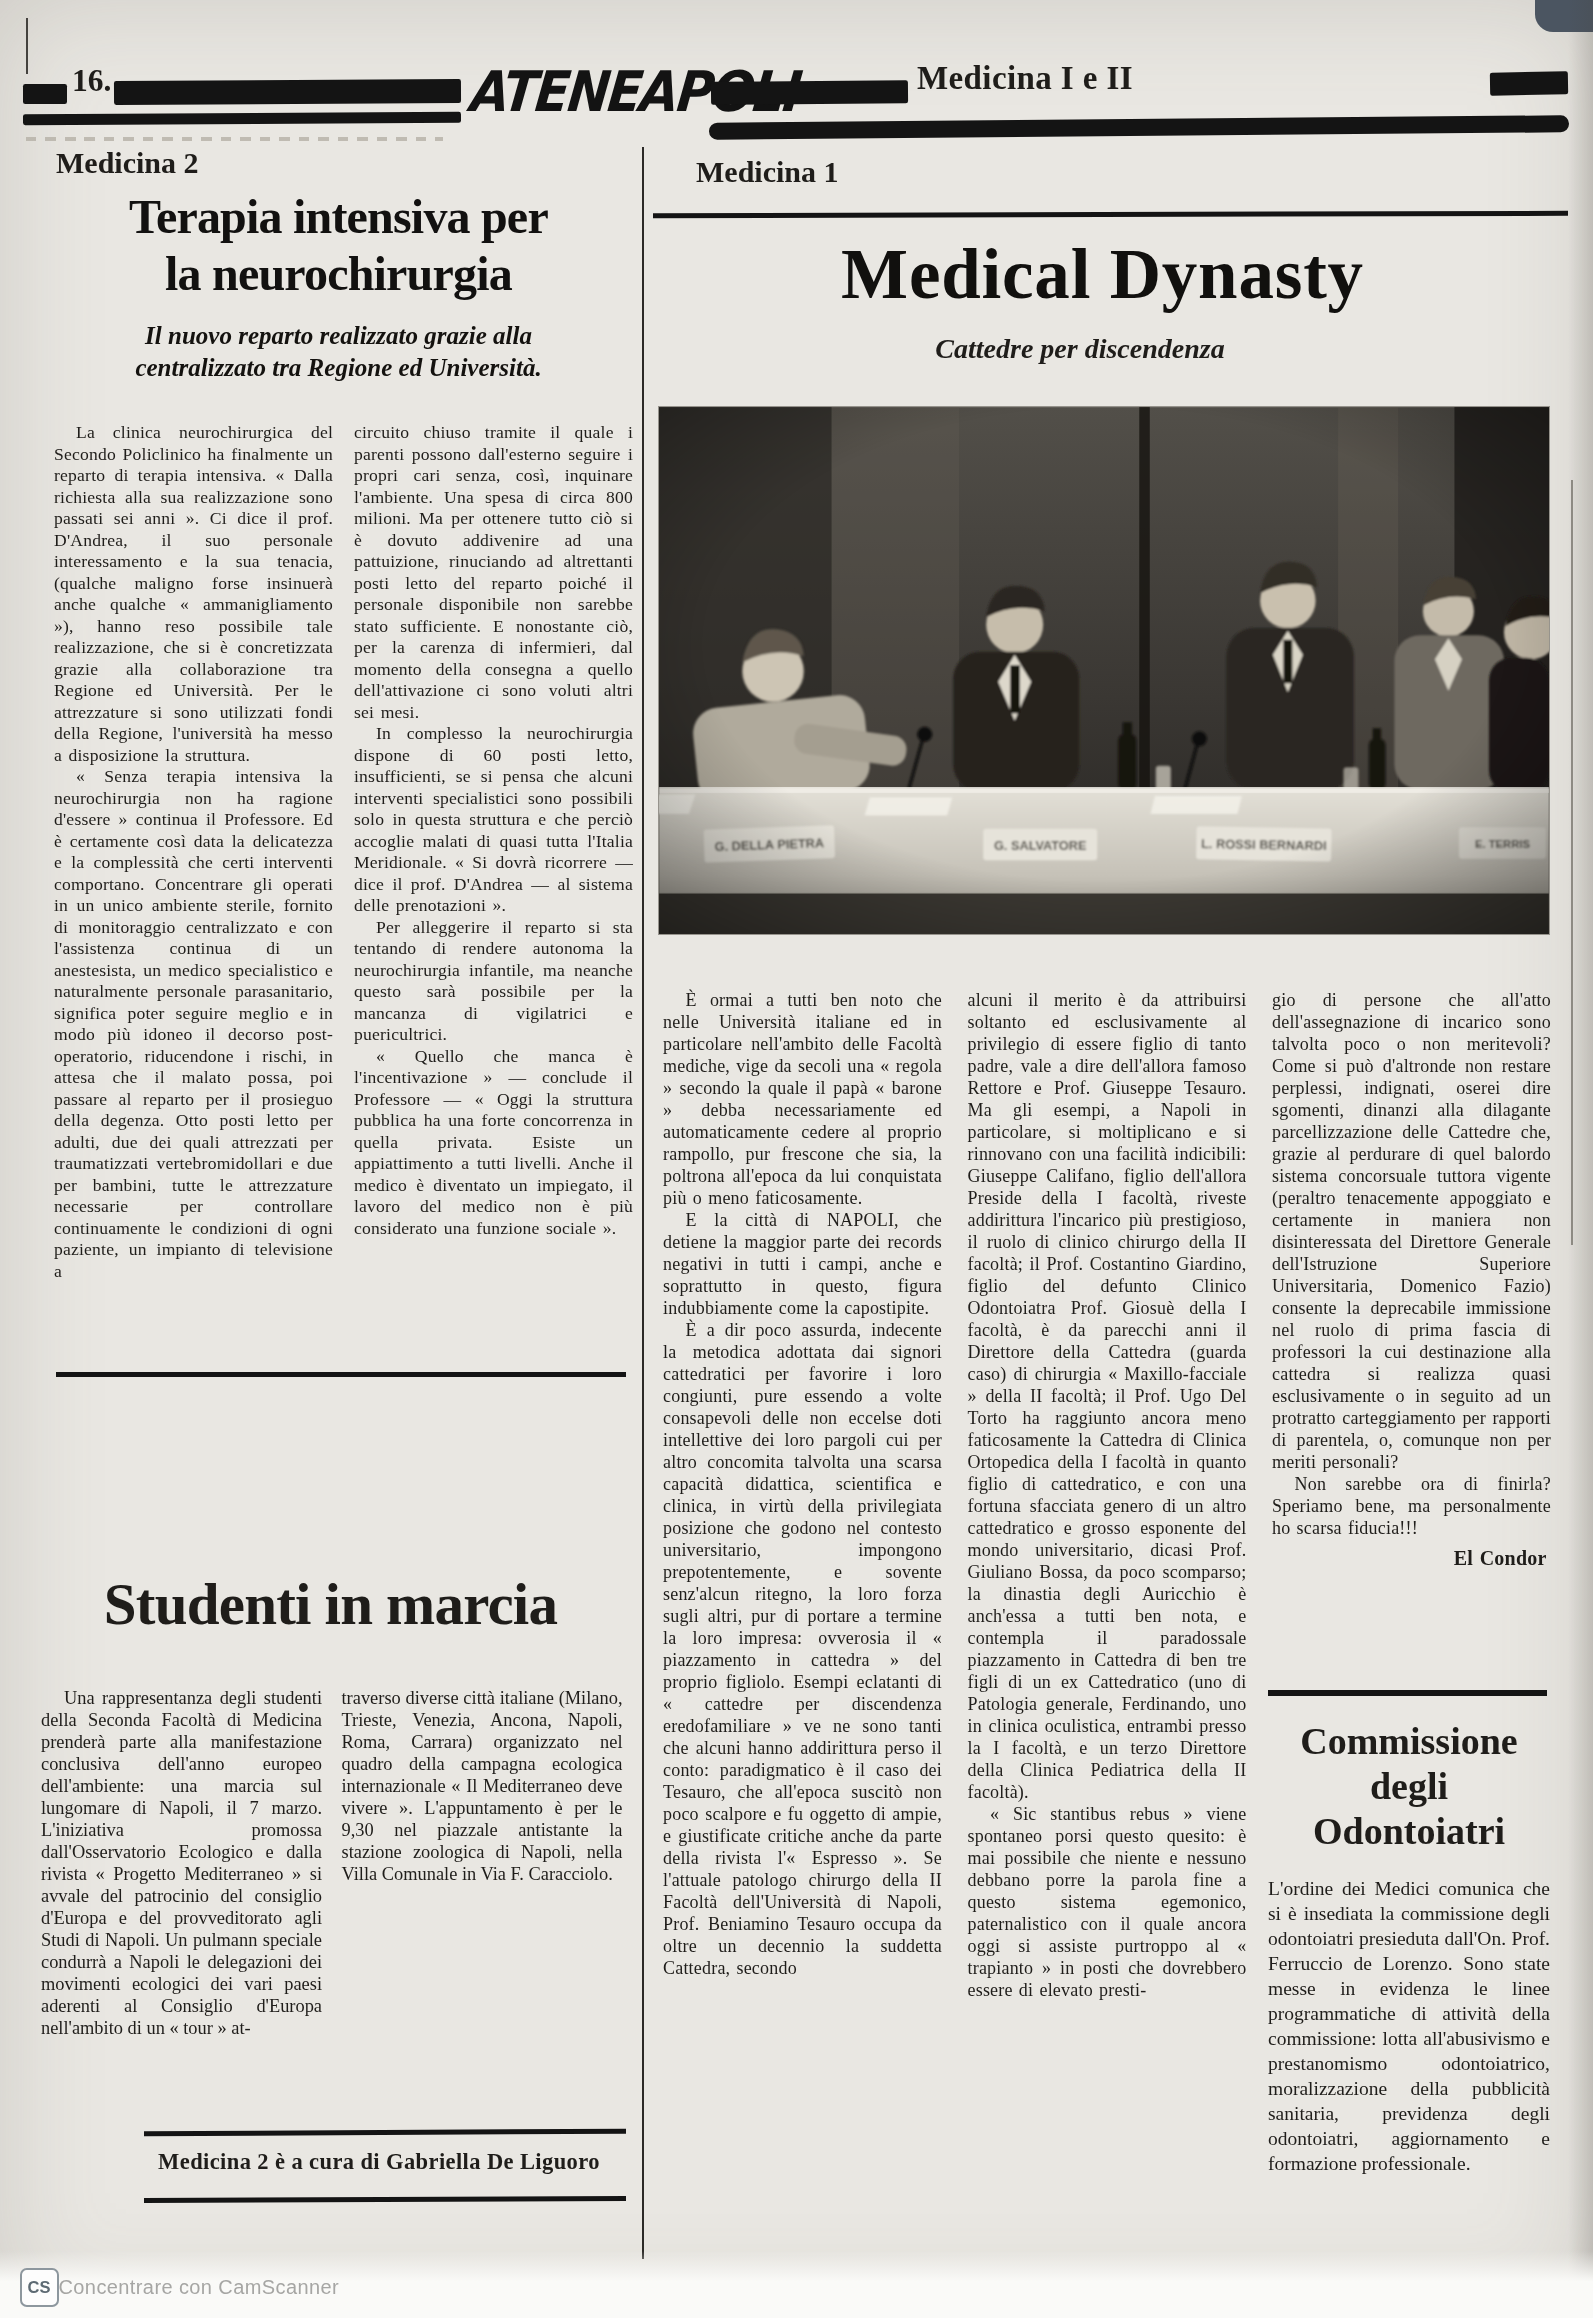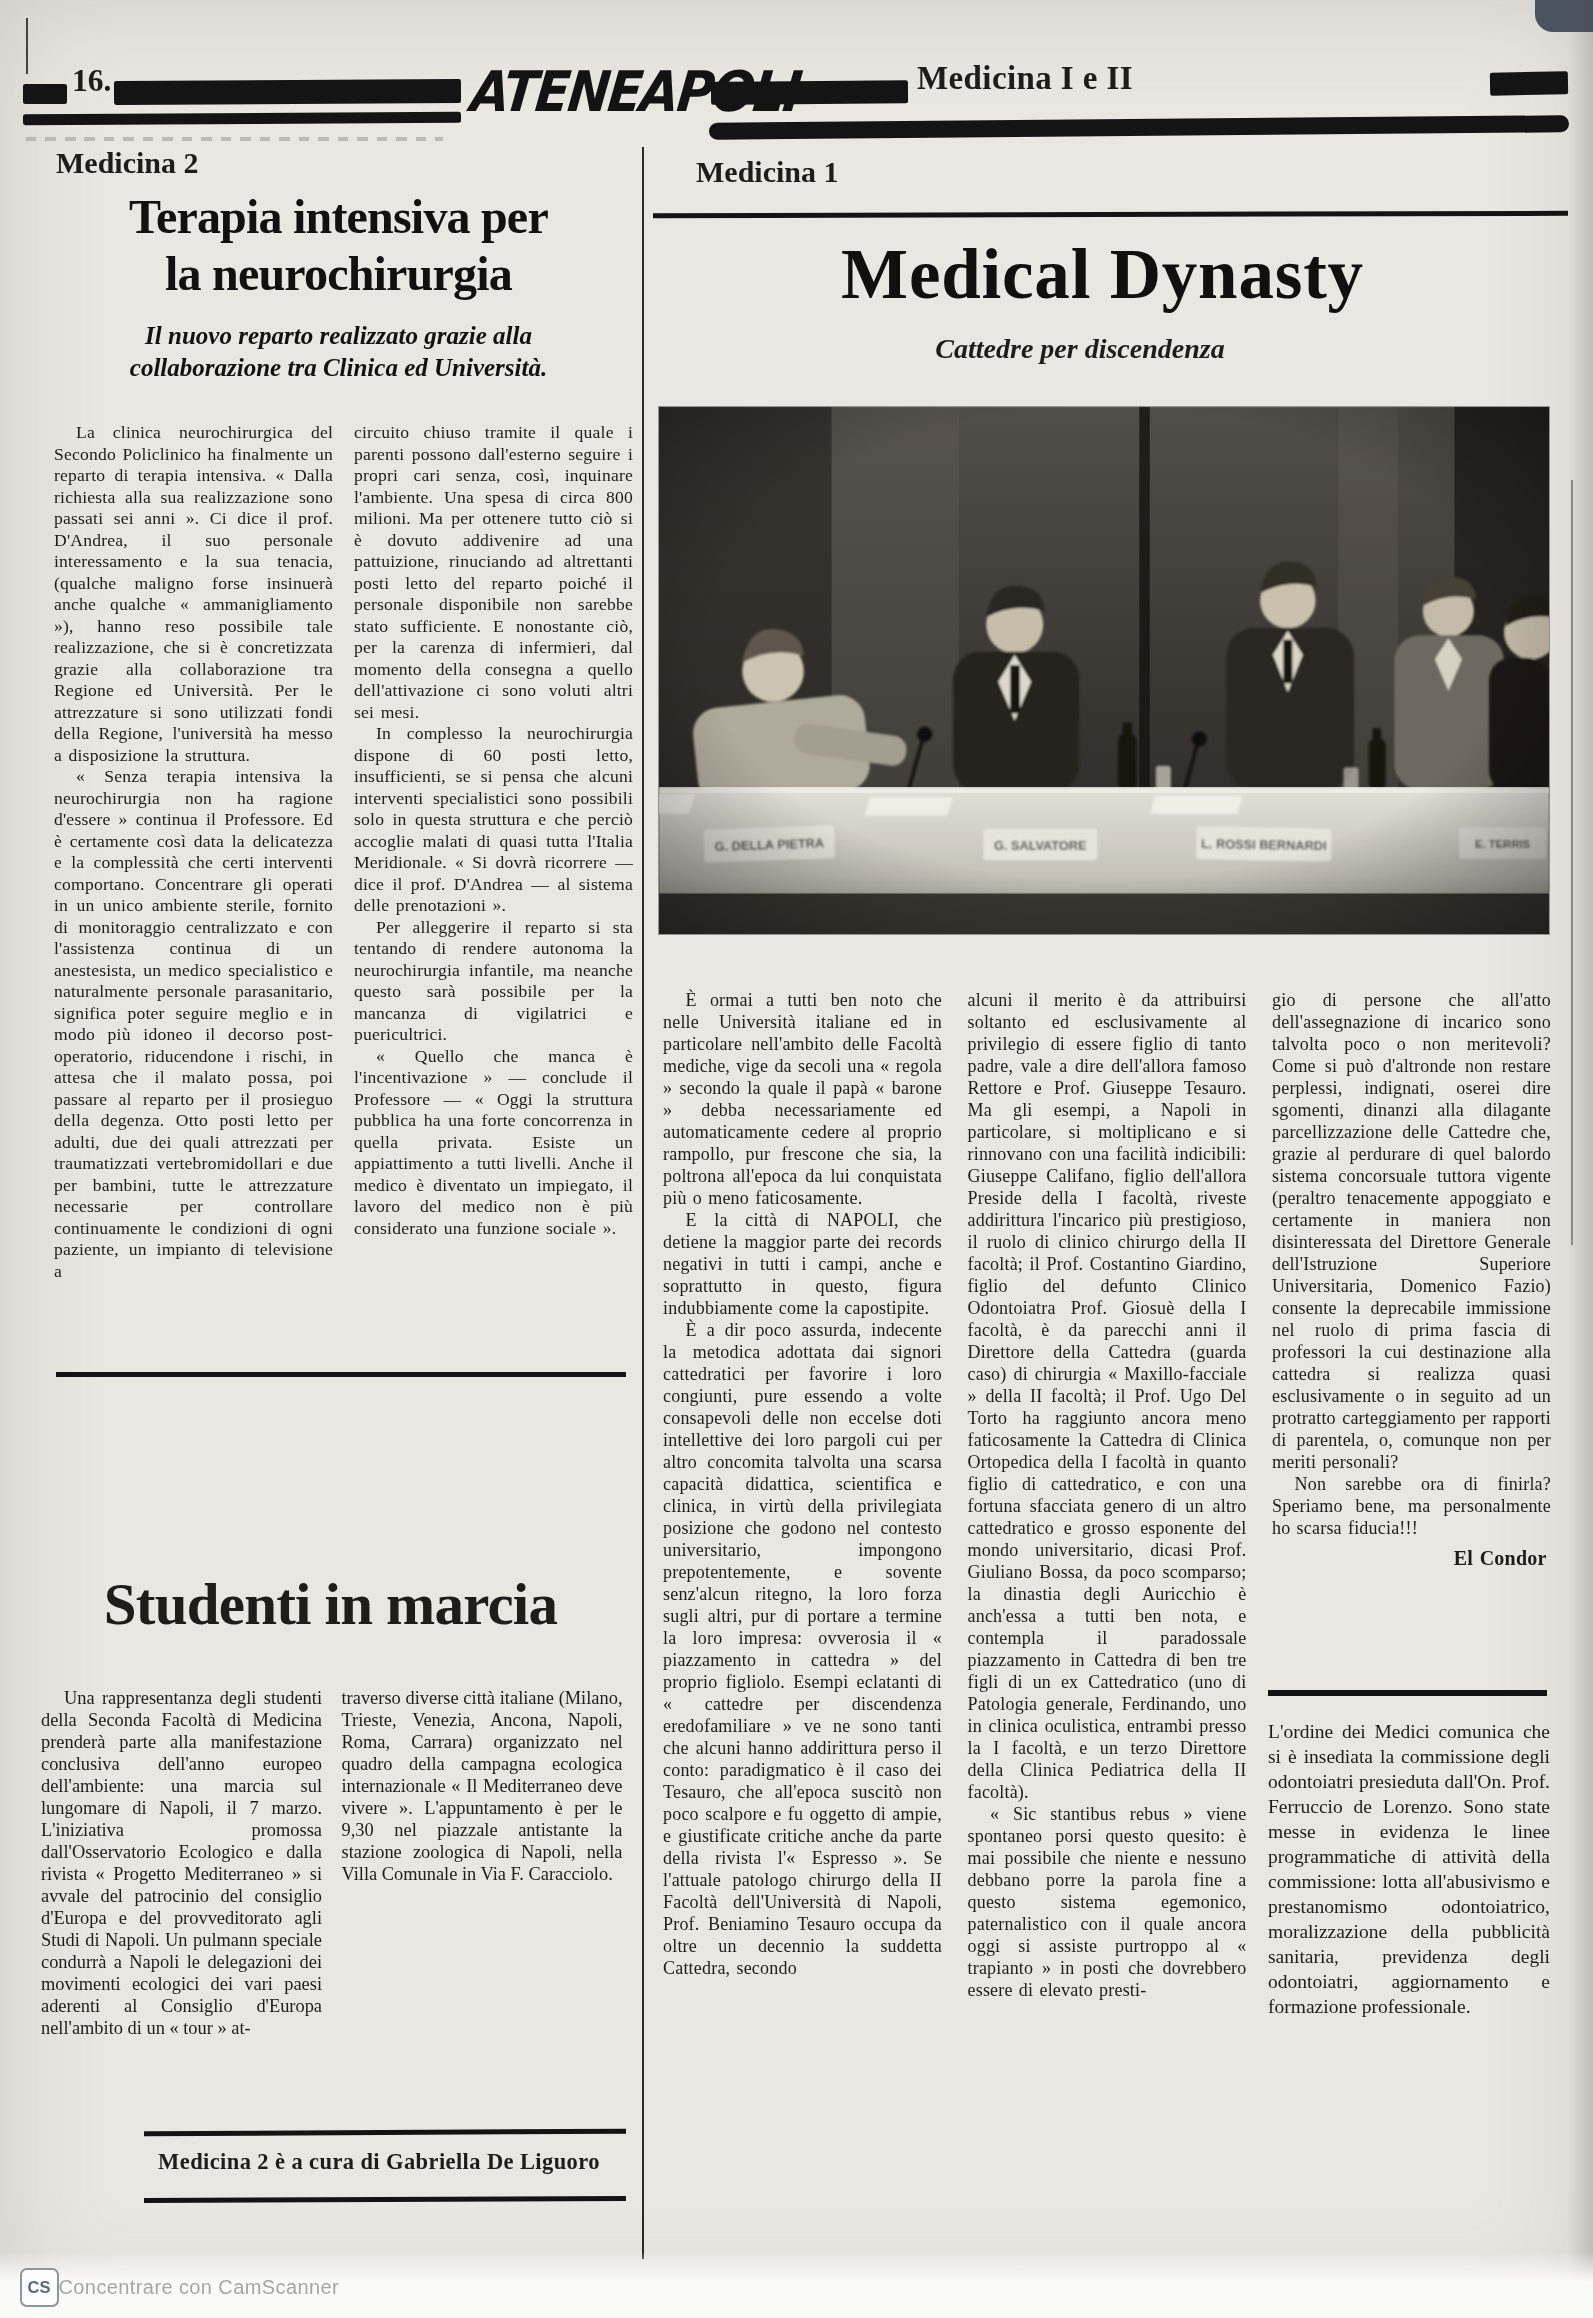--- a/index.html
+++ b/index.html
@@ -71,21 +71,21 @@
   <div class="abs bar" style="left:1490px;top:72px;width:78px;height:22.5px;transform:rotate(-1deg);"></div>
   <div class="abs bar" style="left:709px;top:119px;width:860px;height:16.5px;transform:rotate(-.5deg);border-radius:8.3px;"></div>
 
   <div class="abs" style="left:642px;top:147px;width:2.3px;height:2112px;background:#2c2a27;"></div>
   <div class="abs" style="left:1571px;top:480px;width:1.5px;height:765px;background:#8d8a83;"></div>
 
   <div class="abs kicker" style="left:56px;top:146px;">Medicina 2</div>
   <div class="abs left-title preline" style="left:45px;top:188px;width:587px;">Terapia intensiva per
 la neurochirurgia</div>
   <div class="abs left-sub preline" style="left:45px;top:320px;width:587px;">Il nuovo reparto realizzato grazie alla
-collaborazione tra Clinica ed Università.</div>
+centralizzato tra Regione ed Università.</div>
 
   <div class="abs cols left-body" style="left:54px;top:422px;width:579px;gap:21px;">
     <div class="col" style="width:279px;">
         <p class="para">La clinica neurochirurgica del Secondo Policlinico ha finalmente un reparto di terapia intensiva. « Dalla richiesta alla sua realizzazione sono passati sei anni ». Ci dice il prof. D'Andrea, il suo personale interessamento e la sua tenacia, (qualche maligno forse insinuerà anche qualche « ammanigliamento »), hanno reso possibile tale realizzazione, che si è concretizzata grazie alla collaborazione tra Regione ed Università. Per le attrezzature si sono utilizzati fondi della Regione, l'università ha messo a disposizione la struttura.</p>
         <p class="para">« Senza terapia intensiva la neurochirurgia non ha ragione d'essere » continua il Professore. Ed è certamente così data la delicatezza e la complessità che certi interventi comportano. Concentrare gli operati in un unico ambiente sterile, fornito di monitoraggio centralizzato e con l'assistenza continua di un anestesista, un medico specialistico e naturalmente personale parasanitario, significa poter seguire meglio e in modo più idoneo il decorso post-operatorio, riducendone i rischi, in attesa che il malato possa, poi passare al reparto per il prosieguo della degenza. Otto posti letto per adulti, due dei quali attrezzati per traumatizzati vertebromidollari e due per bambini, tutte le attrezzature necessarie per controllare continuamente le condizioni di ogni paziente, un impianto di televisione a</p>
       </div>
     <div class="col cont" style="width:279px;">
         <p class="para">circuito chiuso tramite il quale i parenti possono dall'esterno seguire i propri cari senza, così, inquinare l'ambiente. Una spesa di circa 800 milioni. Ma per ottenere tutto ciò si è dovuto addivenire ad una pattuizione, rinuciando ad altrettanti posti letto del reparto poiché il personale disponibile non sarebbe stato sufficiente. E nonostante ciò, per la carenza di infermieri, dal momento della consegna a quello dell'attivazione ci sono voluti altri sei mesi.</p>
         <p class="para">In complesso la neurochirurgia dispone di 60 posti letto, insufficienti, se si pensa che alcuni interventi specialistici sono possibili solo in questa struttura e che perciò accoglie malati di quasi tutta l'Italia Meridionale. « Si dovrà ricorrere — dice il prof. D'Andrea — al sistema delle prenotazioni ».</p>
         <p class="para">Per alleggerire il reparto si sta tentando di rendere autonoma la neurochirurgia infantile, ma neanche questo sarà possibile per la mancanza di vigilatrici e puericultrici.</p>
@@ -247,20 +247,23 @@
       <div>
           <p class="para">gio di persone che all'atto dell'assegnazione di incarico sono talvolta poco o non meritevoli? Come si può d'altronde non restare perplessi, indignati, oserei dire sgomenti, dinanzi alla dilagante parcellizzazione delle Cattedre che, grazie al perdurare di quel balordo sistema concorsuale tuttora vigente (peraltro tenacemente appoggiato e certamente in maniera non disinteressata del Direttore Generale dell'Istruzione Superiore Universitaria, Domenico Fazio) consente la deprecabile immissione nel ruolo di prima fascia di professori la cui destinazione alla cattedra si realizza quasi esclusivamente o in seguito ad un protratto carteggiamento per rapporti di parentela, o, comunque non per meriti personali?</p>
           <p class="para">Non sarebbe ora di finirla? Speriamo bene, ma personalmente ho scarsa fiducia!!!</p>
         </div>
       <div class="signature">El Condor</div>
     </div>
   </div>
 
   <div class="abs" style="left:1268px;top:1690px;width:282px;">
     <div class="rule" style="width:279px;height:6px;"></div>
+    <div class="comm-title preline" style="margin-top:22.5px;">Commissione
+degli
+Odontoiatri</div>
     <div class="comm-body cont" style="margin-top:22.5px;">
         <p class="para">L'ordine dei Medici comunica che si è insediata la commissione degli odontoiatri presieduta dall'On. Prof. Ferruccio de Lorenzo. Sono state messe in evidenza le linee programmatiche di attività della commissione: lotta all'abusivismo e prestanomismo odontoiatrico, moralizzazione della pubblicità sanitaria, previdenza degli odontoiatri, aggiornamento e formazione professionale.</p>
       </div>
   </div>
 
   <div class="abs bottom-strip" style="left:0;top:2251px;width:1593px;height:68px;"></div>
   <div class="abs cs-row" style="left:19.5px;top:2268px;">
     <div class="cs-logo">CS</div>
     <div class="cs-text">Concentrare con CamScanner</div>
   </div>

